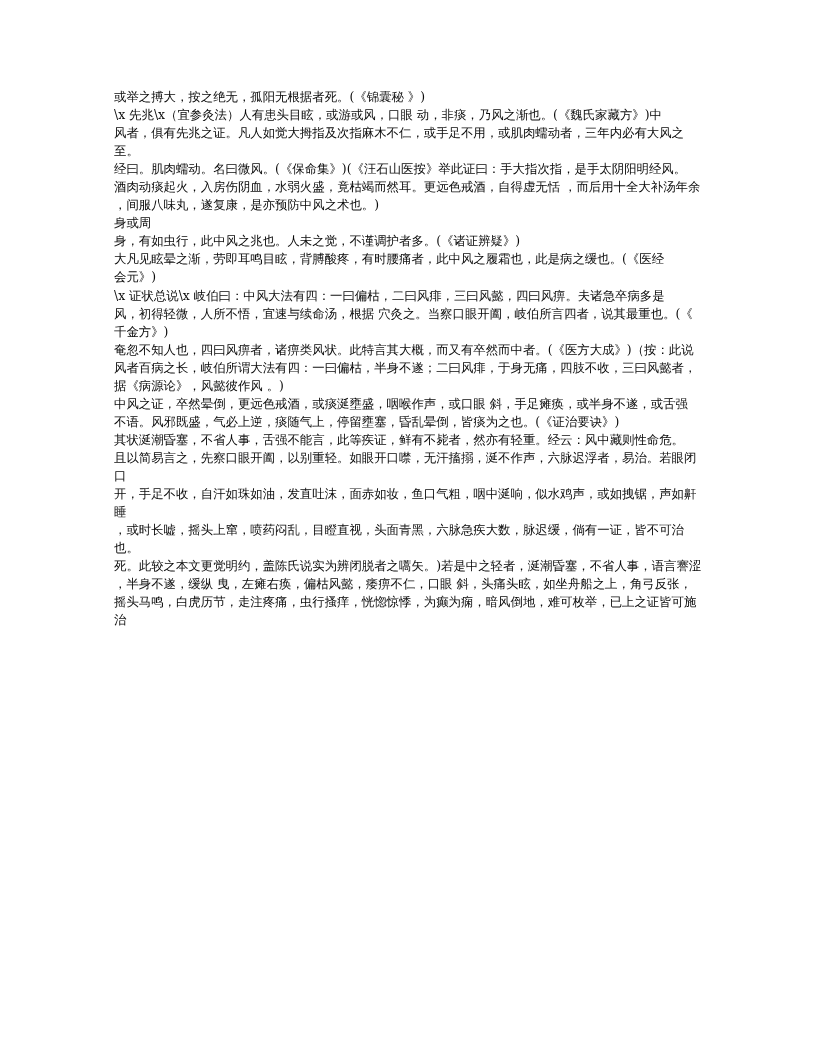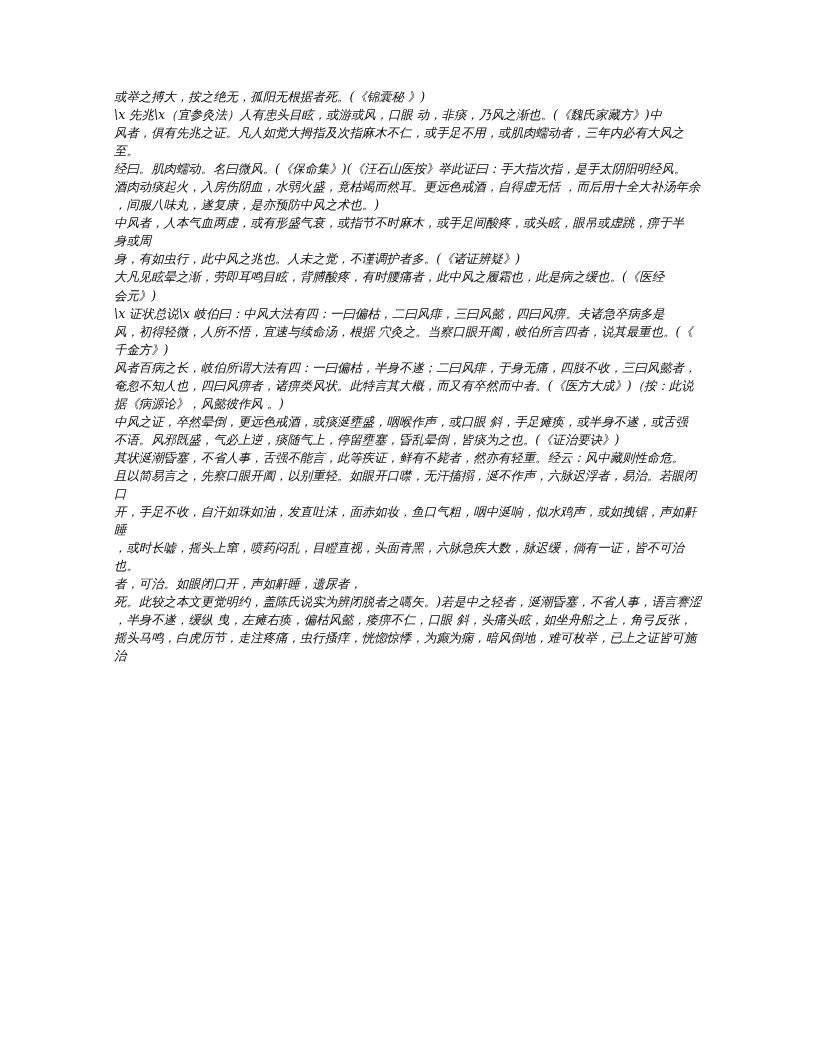--- a/index.html
+++ b/index.html
@@ -13,21 +13,20 @@
     height: 1056px;
     overflow: hidden;
     font-family: "DejaVu Serif", "Liberation Serif", serif;
   }
   .page {
     position: relative;
     width: 816px;
     height: 837px;
     background: #ffffff;
     box-sizing: border-box;
-    font-style: italic;
   }
   .text-body {
     position: absolute;
     left: 114px;
     top: 88px;
     width: 592px;
   }
   .doc-line {
     font-size: 12.4px;
     line-height: 18.05px;
@@ -49,35 +48,33 @@
 <body>
 
 <div class="page" style="background: rgb(255, 255, 255);">
   <div class="text-body" style="color: rgb(10, 10, 10);">
       <div class="doc-line">或举之搏大，按之绝无，孤阳无根据者死。(《锦囊秘 》)</div>
       <div class="doc-line">\x 先兆\x（宜参灸法）人有患头目眩，或游或风，口眼 动，非痰，乃风之渐也。(《魏氏家藏方》)中</div>
       <div class="doc-line">风者，俱有先兆之证。凡人如觉大拇指及次指麻木不仁，或手足不用，或肌肉蠕动者，三年内必有大风之至。</div>
       <div class="doc-line">经曰。肌肉蠕动。名曰微风。(《保命集》)(《汪石山医按》举此证曰：手大指次指，是手太阴阳明经风。</div>
       <div class="doc-line">酒肉动痰起火，入房伤阴血，水弱火盛，竟枯竭而然耳。更远色戒酒，自得虚无恬 ，而后用十全大补汤年余</div>
       <div class="doc-line">，间服八味丸，遂复康，是亦预防中风之术也。)</div>
-      <div class="doc-line">中风者，人本气血两虚，或有形盛气衰，或指节不时麻木，或手足间酸疼，或头眩，眼吊或虚跳，痹于半</div>
       <div class="doc-line">身或周</div>
       <div class="doc-line">身，有如虫行，此中风之兆也。人未之觉，不谨调护者多。(《诸证辨疑》)</div>
       <div class="doc-line">大凡见眩晕之渐，劳即耳鸣目眩，背膊酸疼，有时腰痛者，此中风之履霜也，此是病之缓也。(《医经</div>
       <div class="doc-line">会元》)</div>
       <div class="doc-line">\x 证状总说\x 岐伯曰：中风大法有四：一曰偏枯，二曰风痱，三曰风懿，四曰风痹。夫诸急卒病多是</div>
       <div class="doc-line">风，初得轻微，人所不悟，宜速与续命汤，根据 穴灸之。当察口眼开阖，岐伯所言四者，说其最重也。(《</div>
       <div class="doc-line">千金方》)</div>
+      <div class="doc-line">奄忽不知人也，四曰风痹者，诸痹类风状。此特言其大概，而又有卒然而中者。(《医方大成》)（按：此说</div>
       <div class="doc-line">风者百病之长，岐伯所谓大法有四：一曰偏枯，半身不遂；二曰风痱，于身无痛，四肢不收，三曰风懿者，</div>
-      <div class="doc-line">奄忽不知人也，四曰风痹者，诸痹类风状。此特言其大概，而又有卒然而中者。(《医方大成》)（按：此说</div>
       <div class="doc-line">据《病源论》，风懿彼作风 。)</div>
       <div class="doc-line">中风之证，卒然晕倒，更远色戒酒，或痰涎壅盛，咽喉作声，或口眼 斜，手足瘫痪，或半身不遂，或舌强</div>
       <div class="doc-line">不语。风邪既盛，气必上逆，痰随气上，停留壅塞，昏乱晕倒，皆痰为之也。(《证治要诀》)</div>
       <div class="doc-line">其状涎潮昏塞，不省人事，舌强不能言，此等疾证，鲜有不毙者，然亦有轻重。经云：风中藏则性命危。</div>
       <div class="doc-line">且以简易言之，先察口眼开阖，以别重轻。如眼开口噤，无汗搐搦，涎不作声，六脉迟浮者，易治。若眼闭口</div>
       <div class="doc-line">开，手足不收，自汗如珠如油，发直吐沫，面赤如妆，鱼口气粗，咽中涎响，似水鸡声，或如拽锯，声如鼾睡</div>
       <div class="doc-line">，或时长嘘，摇头上窜，喷药闷乱，目瞪直视，头面青黑，六脉急疾大数，脉迟缓，倘有一证，皆不可治也。</div>
-      <div class="doc-line">者，可治。如眼闭口开，声如鼾睡，遗尿者，</div>
       <div class="doc-line">死。此较之本文更觉明约，盖陈氏说实为辨闭脱者之嚆矢。)若是中之轻者，涎潮昏塞，不省人事，语言謇涩</div>
       <div class="doc-line">，半身不遂，缓纵 曳，左瘫右痪，偏枯风懿，痿痹不仁，口眼 斜，头痛头眩，如坐舟船之上，角弓反张，</div>
       <div class="doc-line">摇头马鸣，白虎历节，走注疼痛，虫行搔痒，恍惚惊悸，为癫为痫，暗风倒地，难可枚举，已上之证皆可施治</div>
     </div>
 </div>
 
 </body></html>

